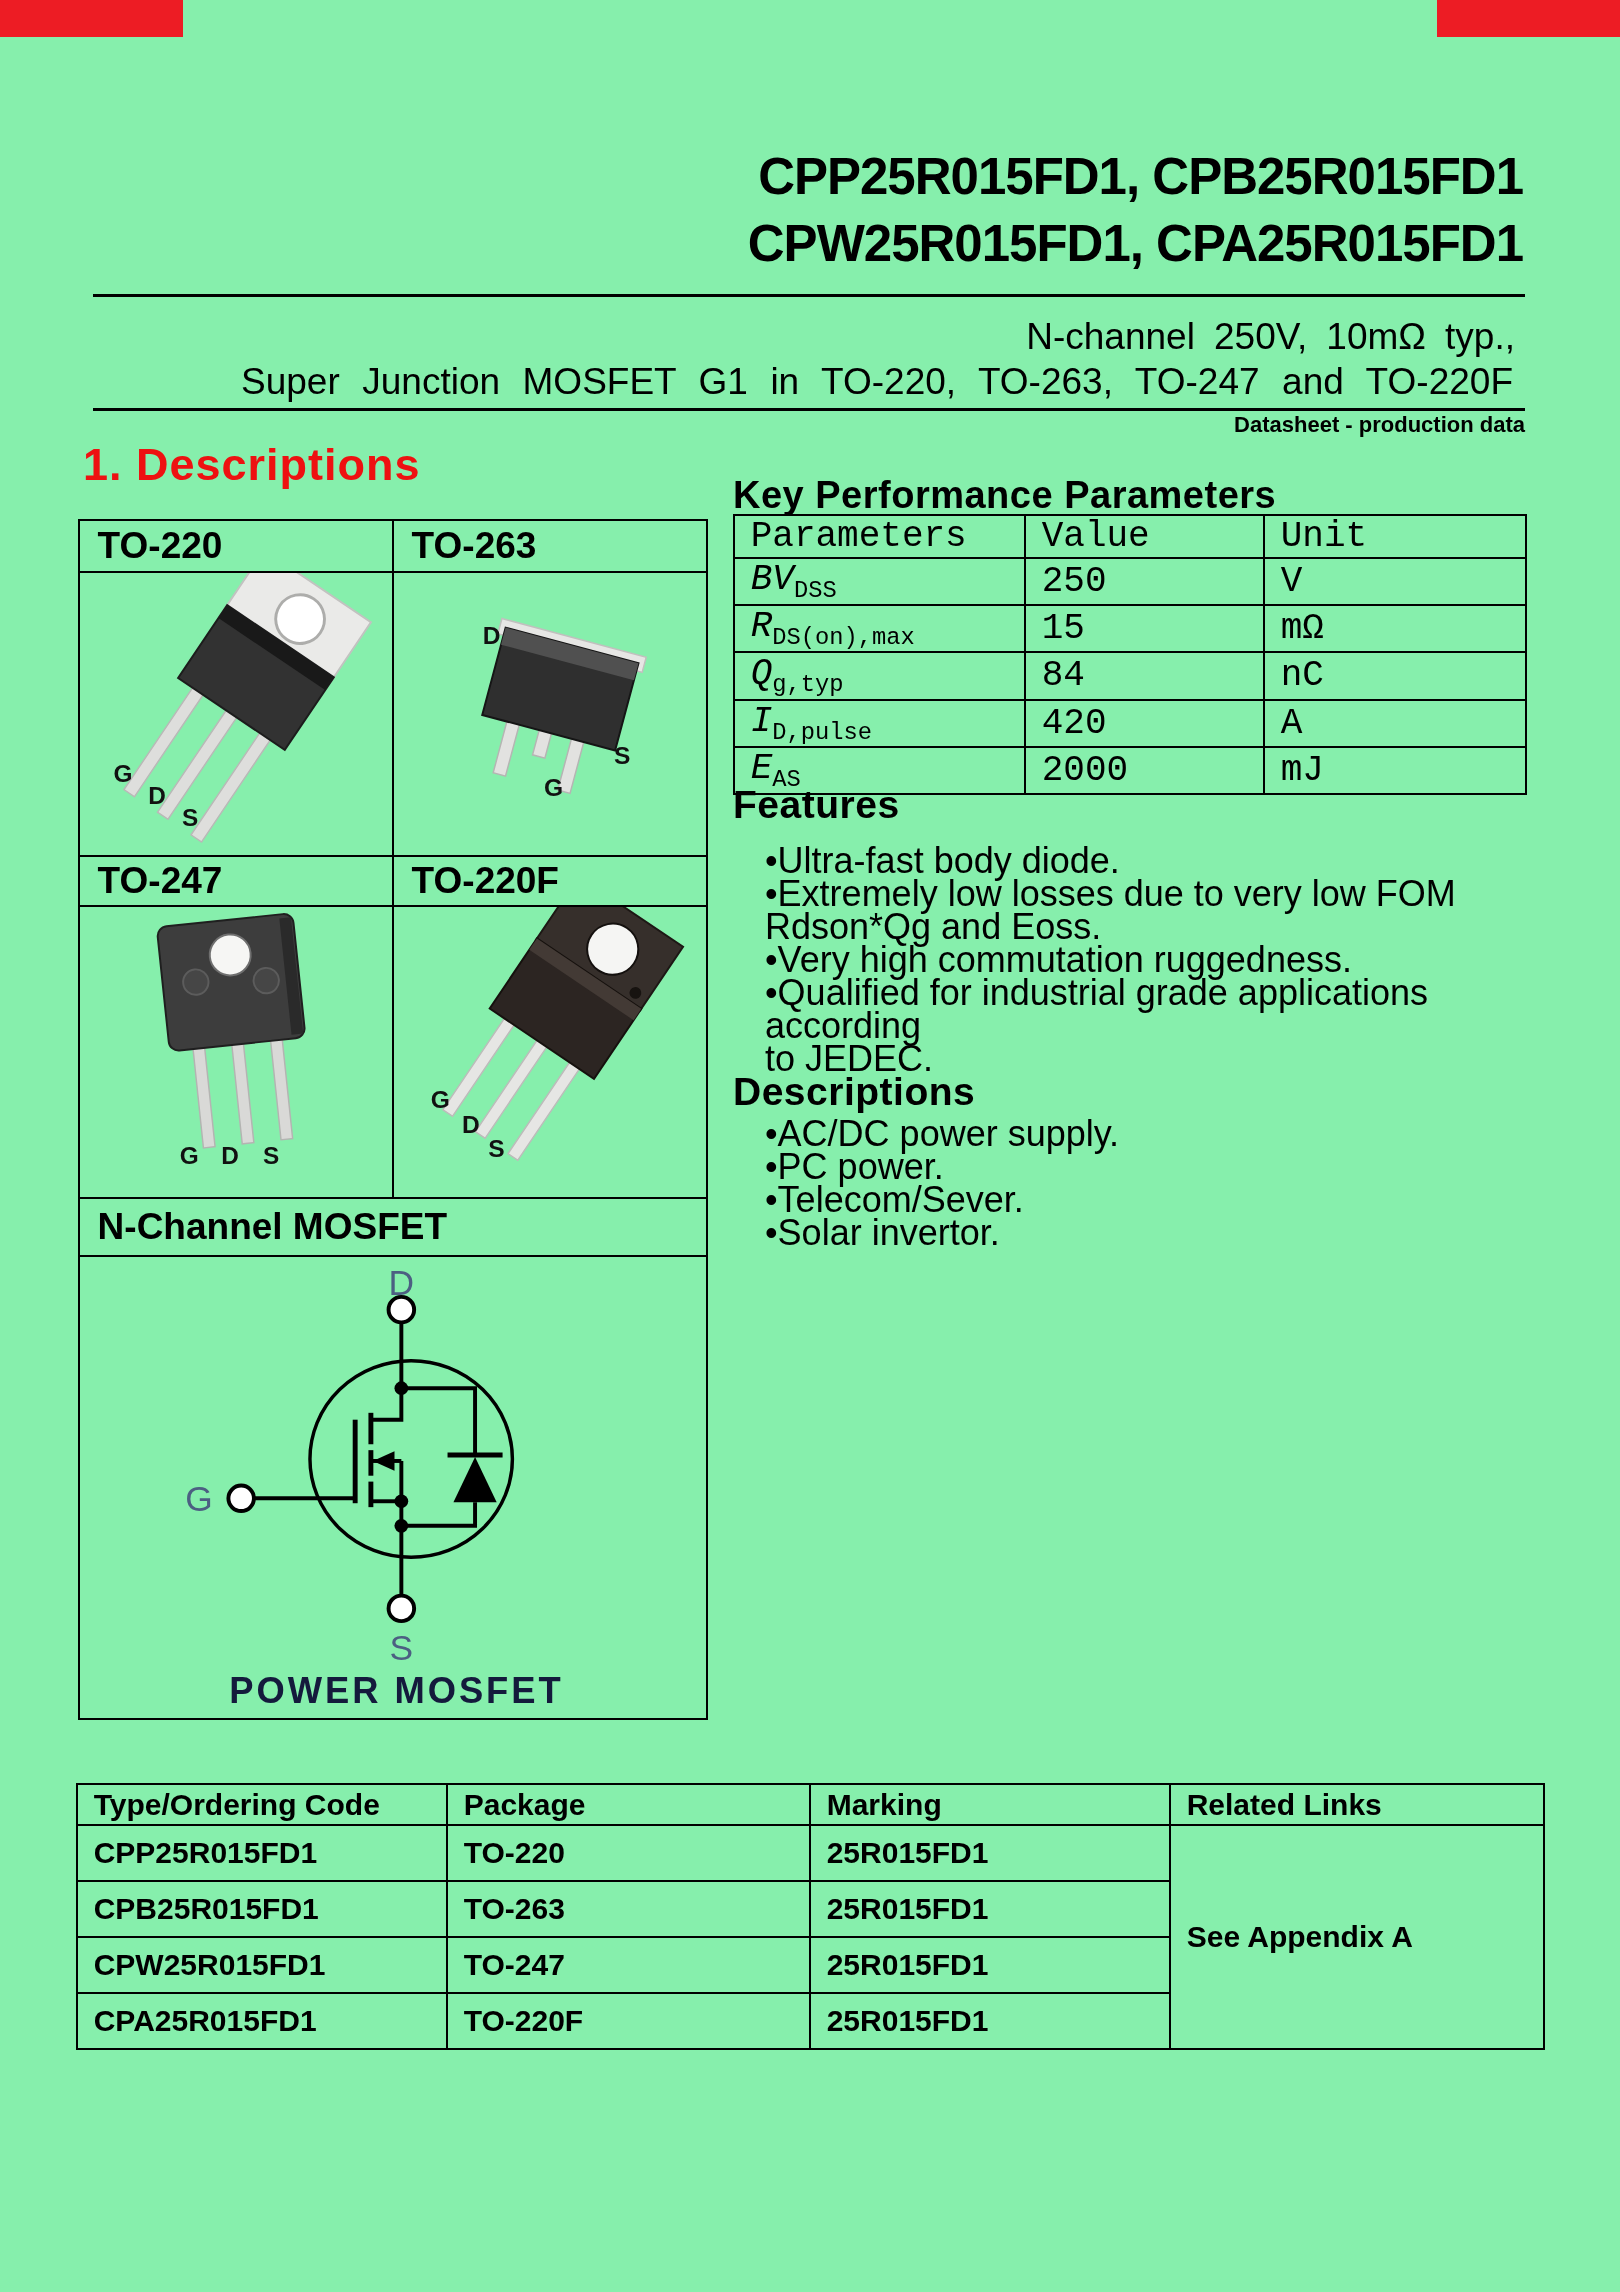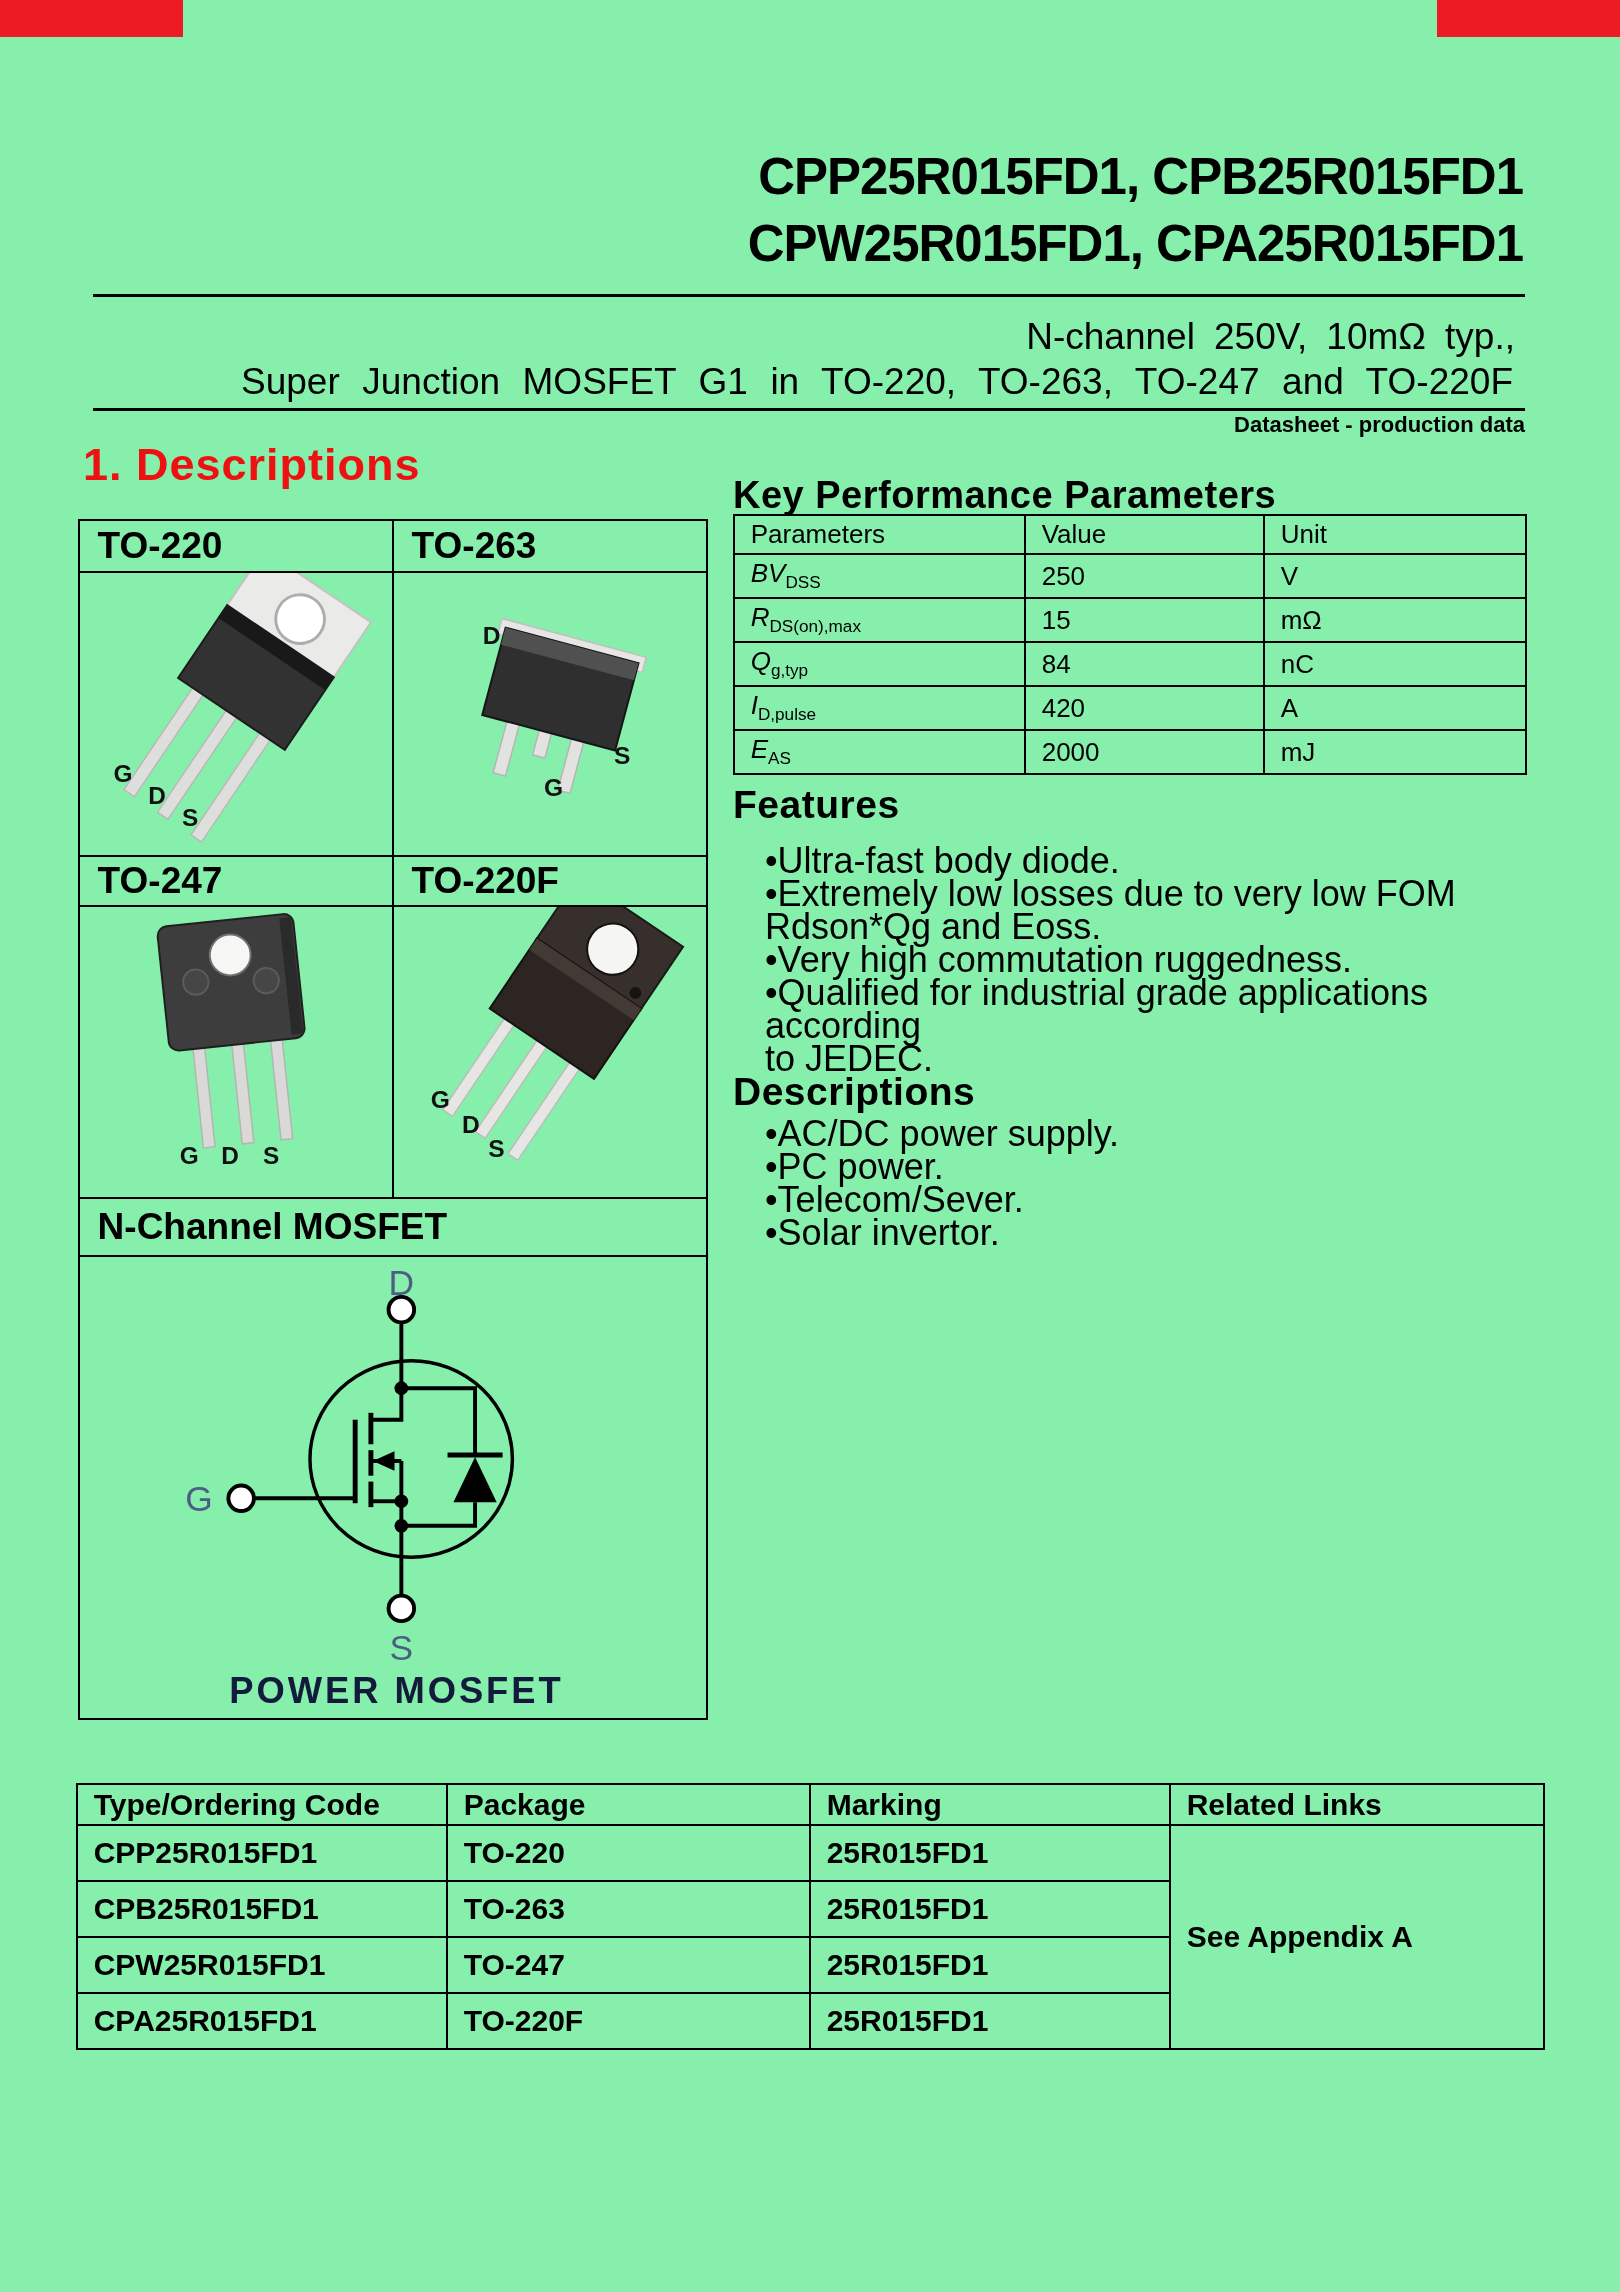--- a/index.html
+++ b/index.html
@@ -70,21 +70,22 @@
   .sch-caption{font-size:37px;font-weight:bold;fill:#141a3c;letter-spacing:3px;}
 
   
   .kpp-title{
     position:absolute;left:733px;top:474px;
     font-size:38px;font-weight:bold;letter-spacing:0.5px;
   }
   .kpp-table{
     position:absolute;left:733px;top:514px;
     border-collapse:collapse;table-layout:fixed;
-    font-size:26px;
+    font-size:36px;
+    font-family:Liberation Mono, monospace;
   }
   .kpp-table td{
     border:2px solid #000;
     padding:0 0 0 15.7px;vertical-align:middle;
     height:44px;box-sizing:border-box;overflow:hidden;white-space:nowrap;
   }
   .kpp-table tr.hdr td{height:39px;}
   .kpp-table .c1{width:291px;}
   .kpp-table .c2{width:239px;}
   .kpp-table .c3{width:262px;}

